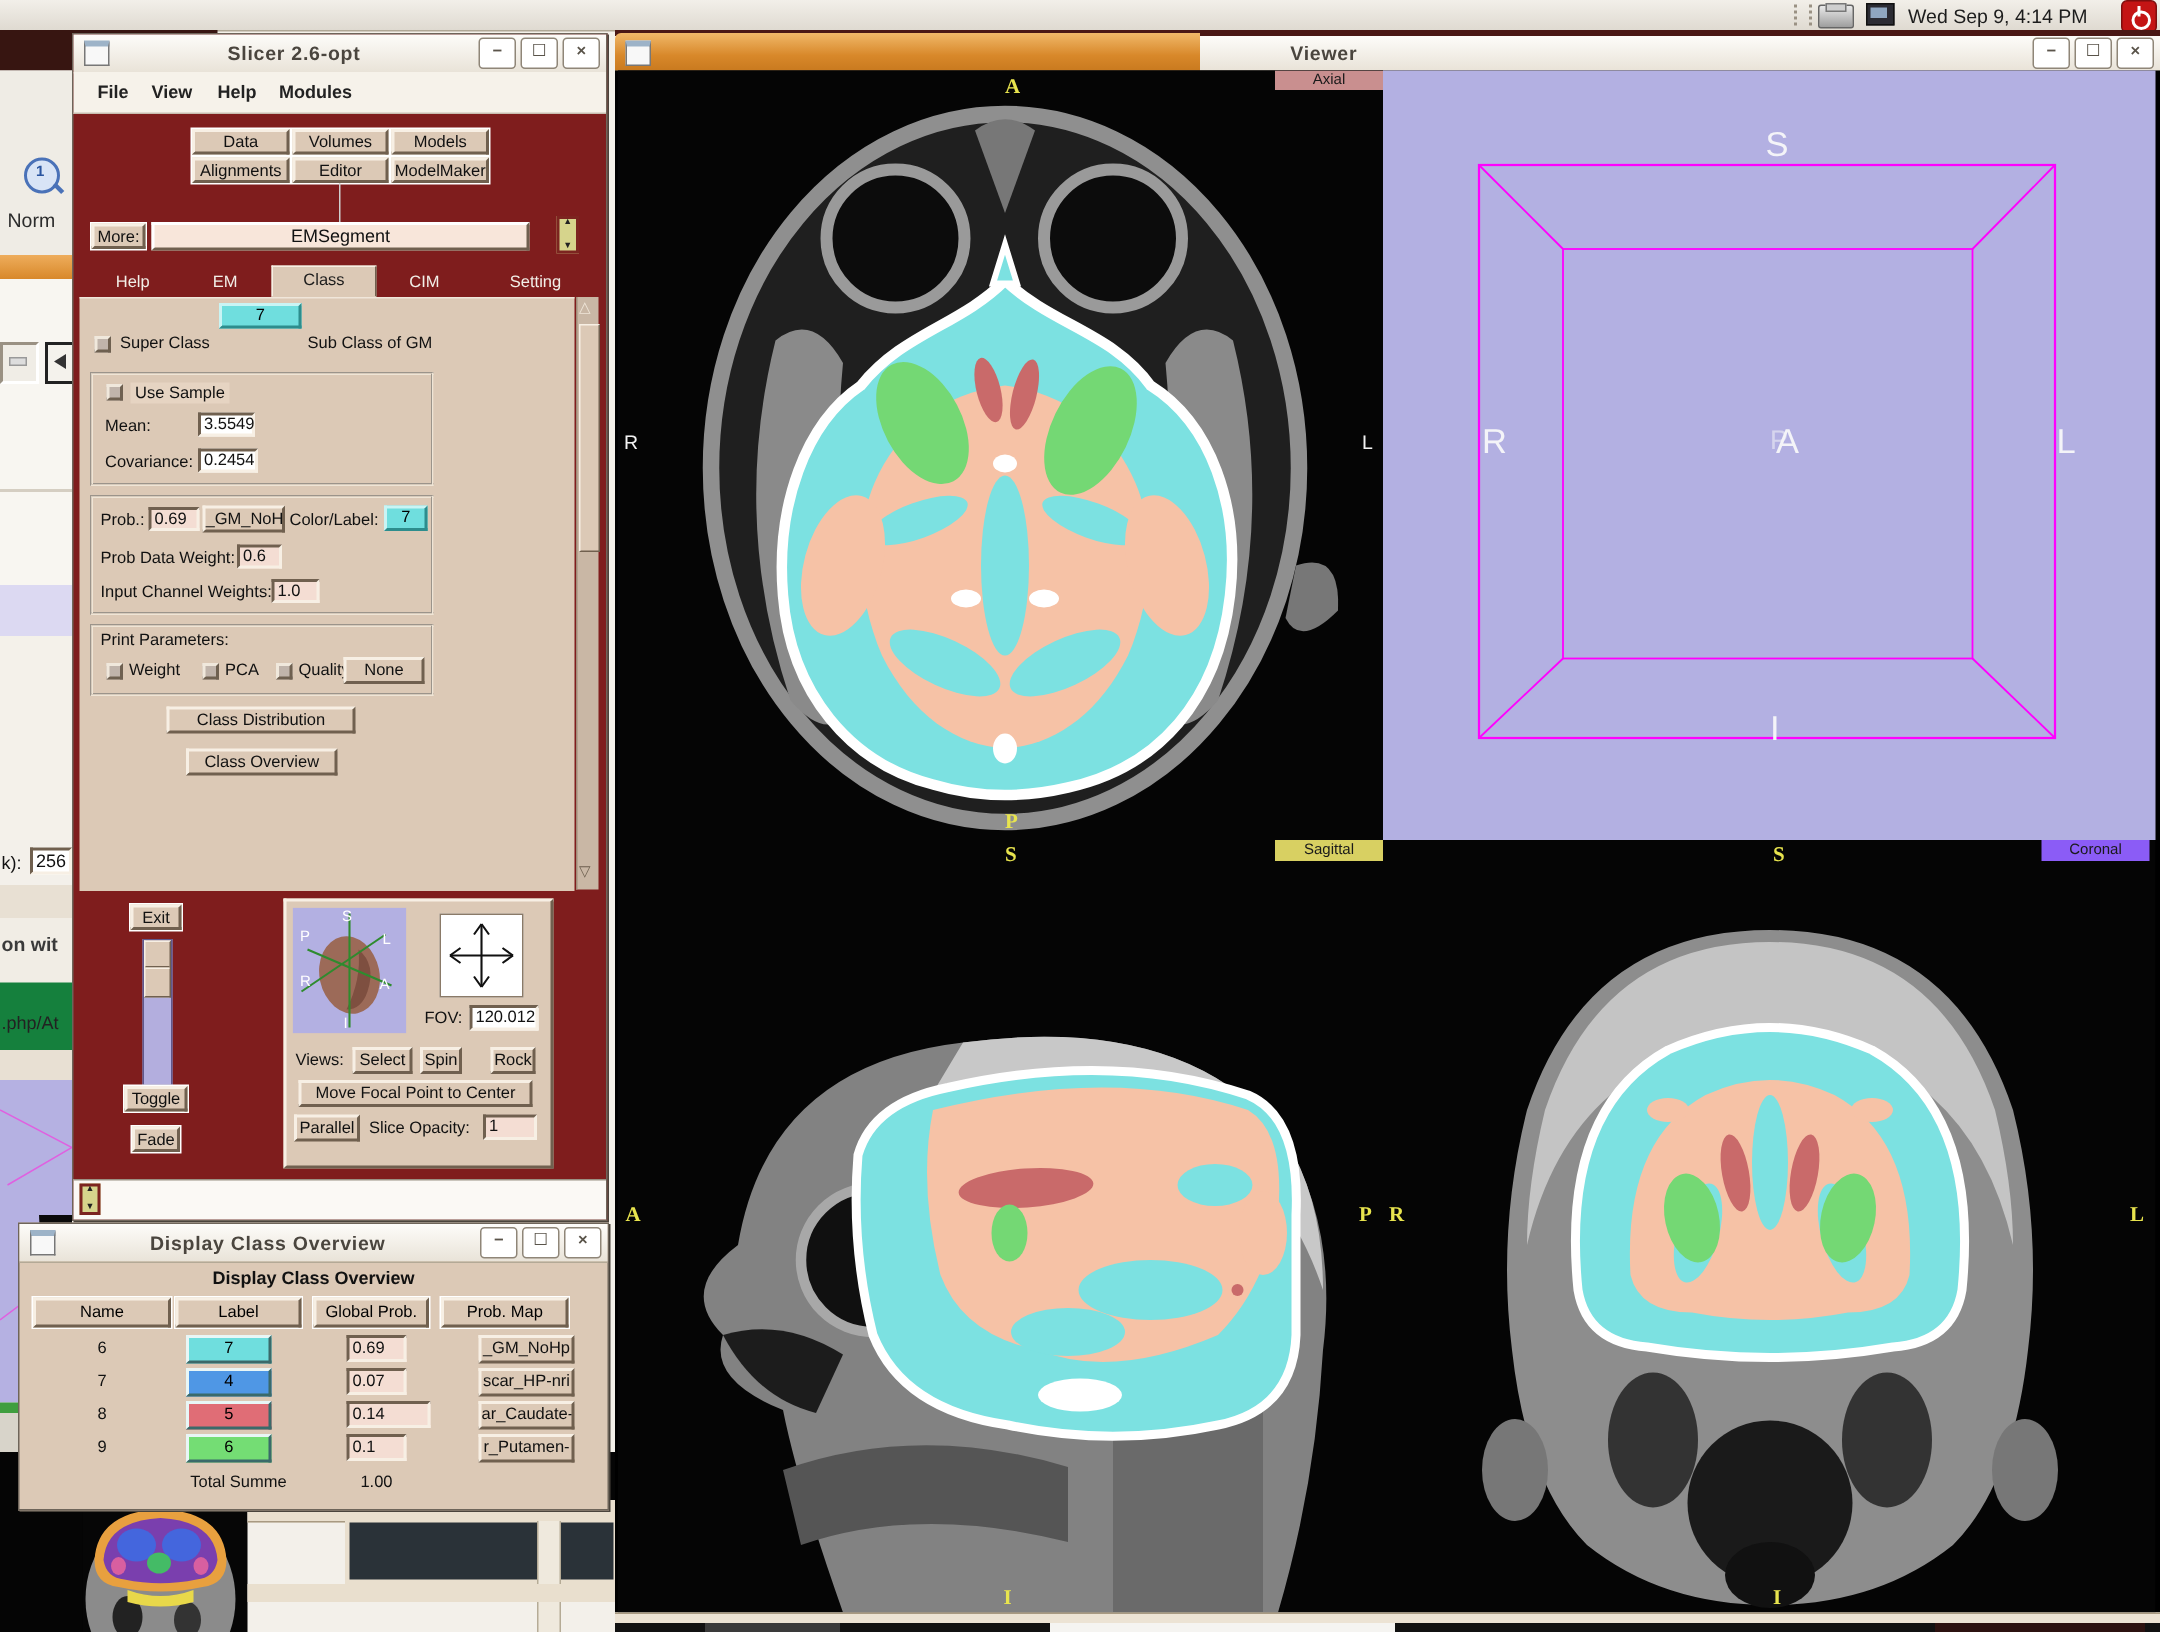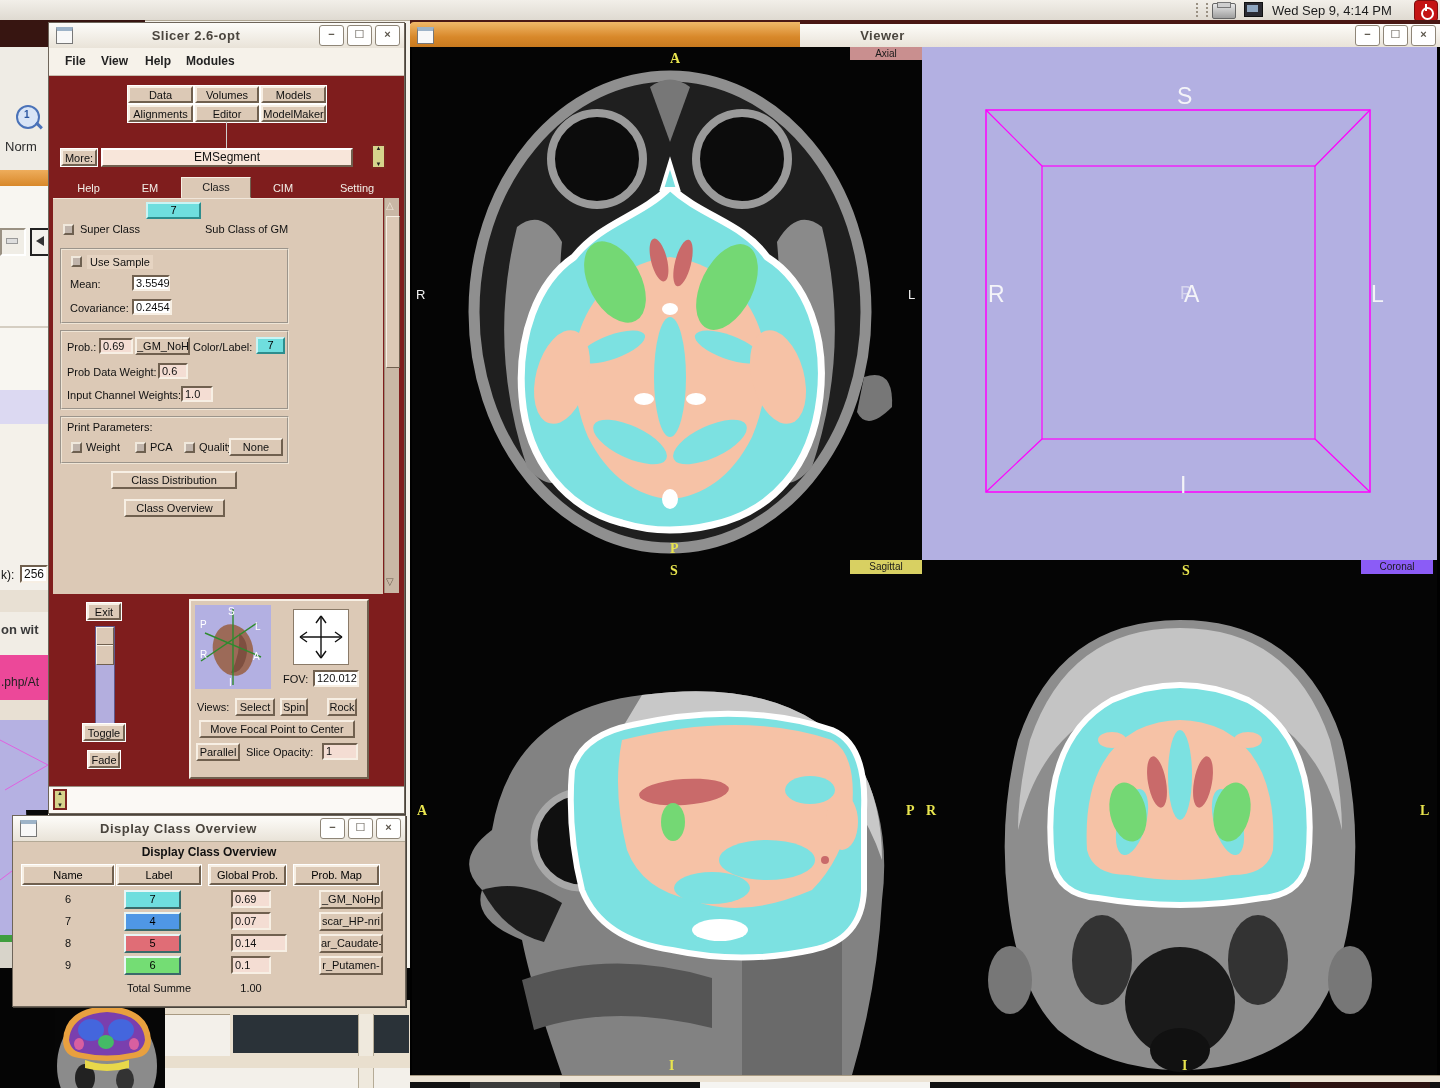--- a/index.html
+++ b/index.html
@@ -87,21 +87,21 @@
   </div>
   <div class="abs" style="left:0;top:390px;width:48px;height:34px;background:#dcd9f2;"></div>
   <div class="abs" style="left:0;top:560px;width:48px;height:30px;background:#f3f0ea;">
     <span class="lab" style="position:absolute;left:1px;top:8px;font-size:12px;">k):</span>
     <span class="entry" style="position:absolute;left:20px;top:5px;width:28px;height:18px;line-height:15px;font-size:12px;">256</span>
   </div>
   <div class="abs" style="left:0;top:590px;width:48px;height:22px;background:#e8e0d3;"></div>
   <div class="abs" style="left:0;top:612px;width:48px;height:43px;background:#f1ede5;">
     <span style="position:absolute;left:1px;top:10px;font-size:13px;font-weight:bold;color:#3a3a3a;">on wit</span>
   </div>
-  <div class="abs" style="left:0;top:655px;width:48px;height:45px;background:#ec4899;">
+  <div class="abs" style="left:0;top:655px;width:48px;height:45px;background:#15803d;">
     <span style="position:absolute;left:1px;top:20px;font-size:12px;color:#222;">.php/At</span>
   </div>
   <div class="abs" style="left:0;top:700px;width:48px;height:20px;background:#e8e0d3;"></div>
   <div class="abs" style="left:0;top:720px;width:48px;height:215px;background:#b5b1e2;overflow:hidden;">
     <svg width="48" height="215">
       <line x1="0" y1="20" x2="48" y2="45" stroke="#e060e0" stroke-width="1"></line>
       <line x1="48" y1="45" x2="5" y2="70" stroke="#e060e0" stroke-width="1"></line>
       <line x1="0" y1="160" x2="40" y2="130" stroke="#e060e0" stroke-width="1"></line>
       <polygon points="26,90 48,90 48,215 32,215" fill="#0a0a0a"></polygon>
     </svg>

